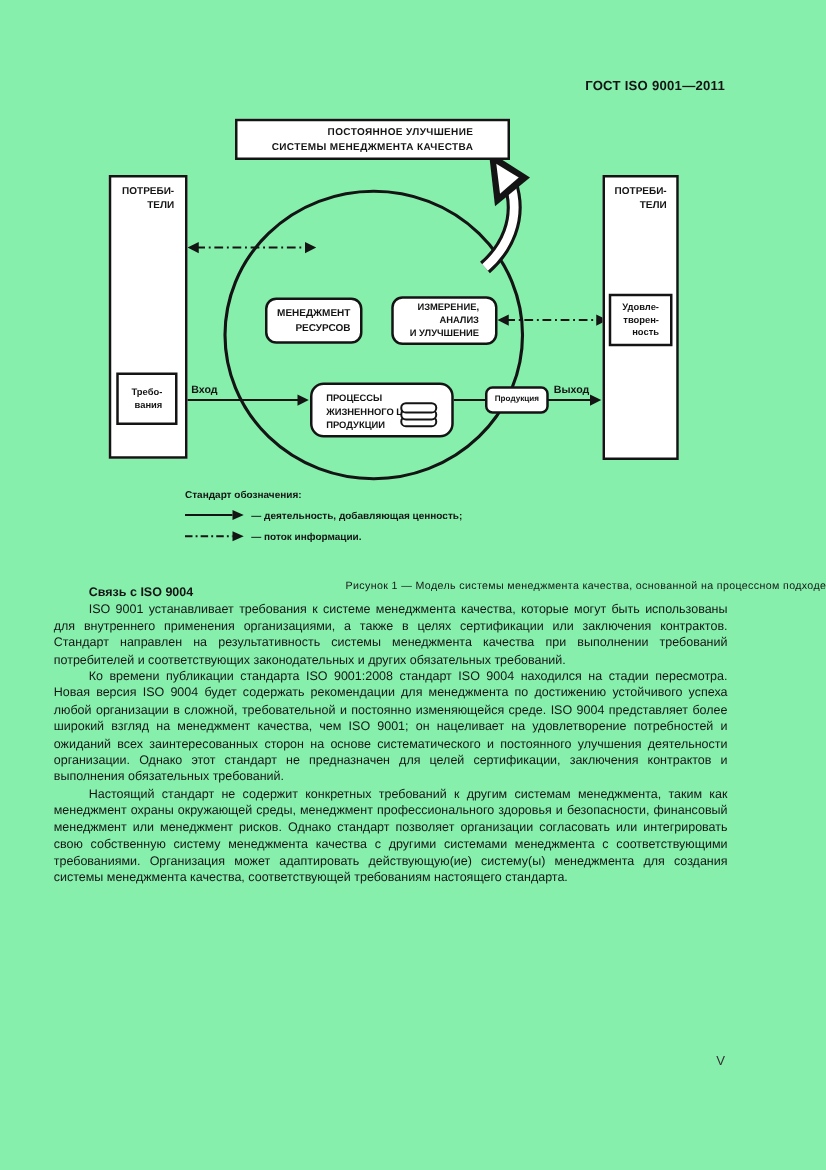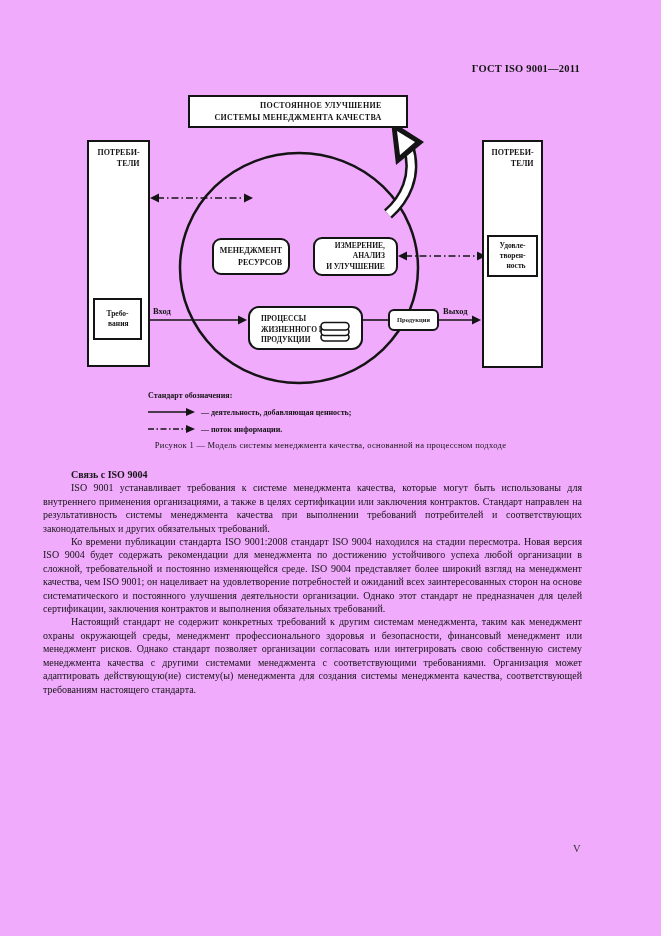--- a/index.html
+++ b/index.html
@@ -1,18 +1,18 @@
 <!DOCTYPE html>
 <html><head>
 <meta charset="utf-8">
 <style>
   html,body{margin:0;padding:0;background:#e8e8e8;}
   .page{
-    position:relative;width:661px;height:936px;background:#f0abfc;
-    font-family:Liberation Serif, serif;color:#141414;overflow:hidden;
+    position:relative;width:661px;height:936px;background:#86efac;
+    font-family:Liberation Sans, sans-serif;color:#141414;overflow:hidden;
     margin:0 auto;
   }
   .hdr{position:absolute;top:63px;right:81px;font-size:10.5px;font-weight:bold;letter-spacing:.2px;}
   .diagram{position:absolute;left:0;top:88px;width:661px;height:305px;}
   .diagram svg.underlay{position:absolute;left:0;top:0;z-index:1;}
   .dbox{
     position:absolute;z-index:2;border:2.5px solid #141414;background:#fff;
     display:flex;align-items:center;justify-content:center;text-align:right;
     font-weight:bold;white-space:pre-line;box-sizing:border-box;line-height:1.4;
   }
@@ -29,21 +29,21 @@
           align-items:flex-start;justify-content:flex-start;text-align:left;padding:6px 0 0 11px;}
   .b-prod{left:388px;top:221px;width:51px;height:22px;font-size:6.5px;border-width:2px;border-radius:6px;}
   .stack-icon{position:absolute;right:8px;bottom:4px;}
   .flow-label{position:absolute;z-index:3;font-weight:bold;font-size:8.5px;}
   .lbl-in{left:153px;top:218px;}
   .lbl-out{left:443px;top:218px;}
   .legend{position:absolute;left:148px;top:391px;z-index:3;font-size:8px;}
   .legend .lt{font-weight:bold;margin-bottom:7px;}
   .legend .row{display:flex;align-items:center;margin-bottom:7px;font-weight:bold;text-align:center;}
   .legend .row svg{margin-right:5px;}
-  .caption{position:absolute;left:0;right:0;top:440px;text-align:center;font-size:8.5px;letter-spacing:.3px;}
+  .caption{position:absolute;left:0;right:0;top:463px;text-align:right;font-size:8.5px;letter-spacing:.3px;}
   .bodytext{position:absolute;left:43px;top:468px;width:539px;font-size:10px;line-height:13.4px;text-align:justify;}
   .bodytext p{margin:0;text-indent:28px;}
   .bodytext .bh{font-weight:bold;text-indent:28px;text-align:left;}
   .pagenum{position:absolute;left:573px;top:843px;font-size:10.5px;color:#333;}
 </style>
 </head>
 <body>
 
 <div class="page">
 

